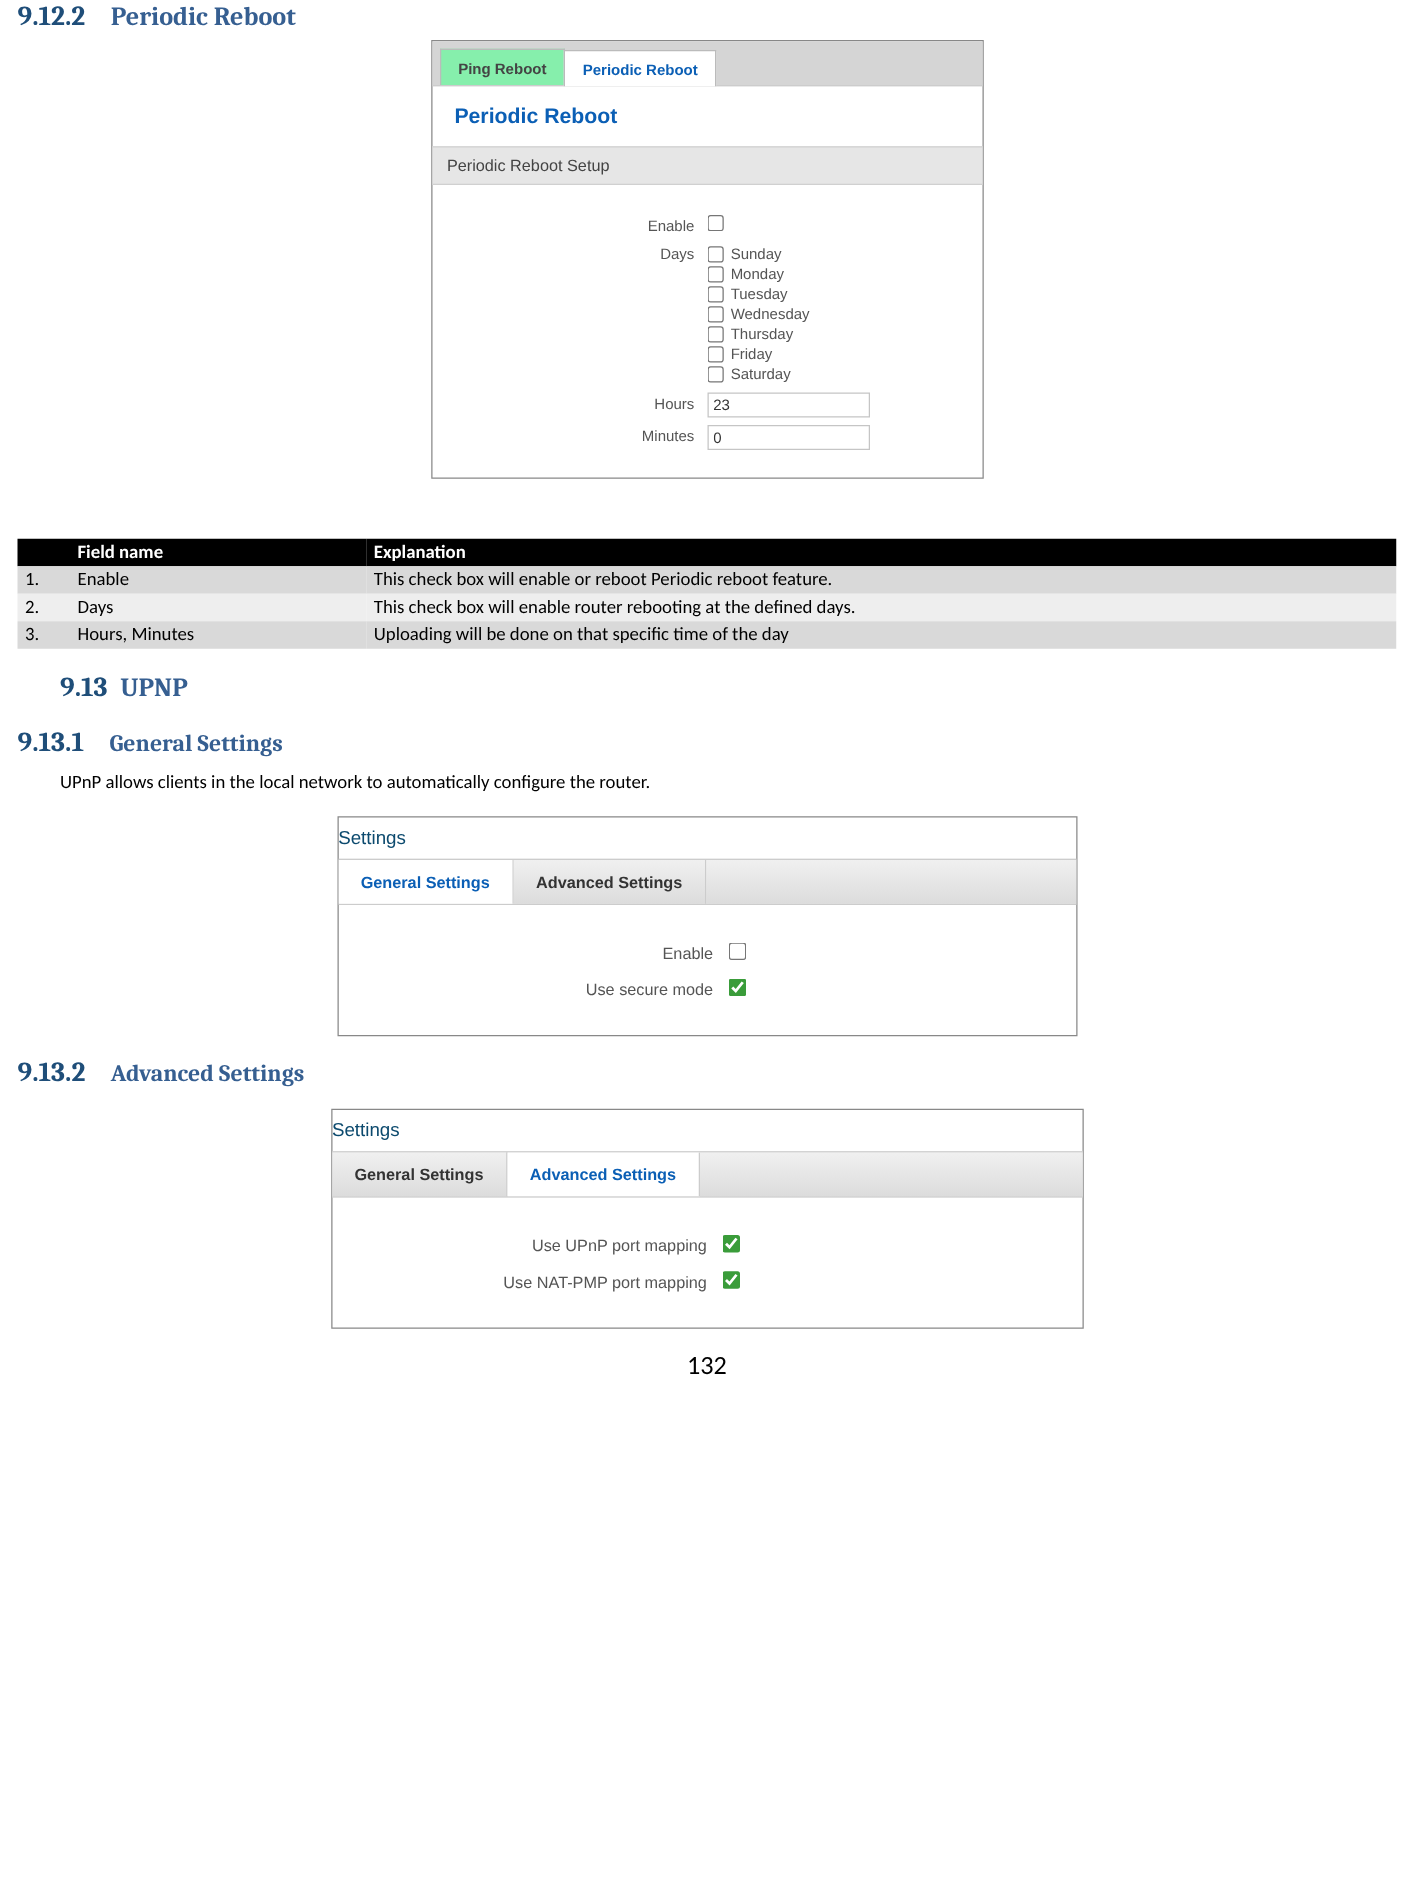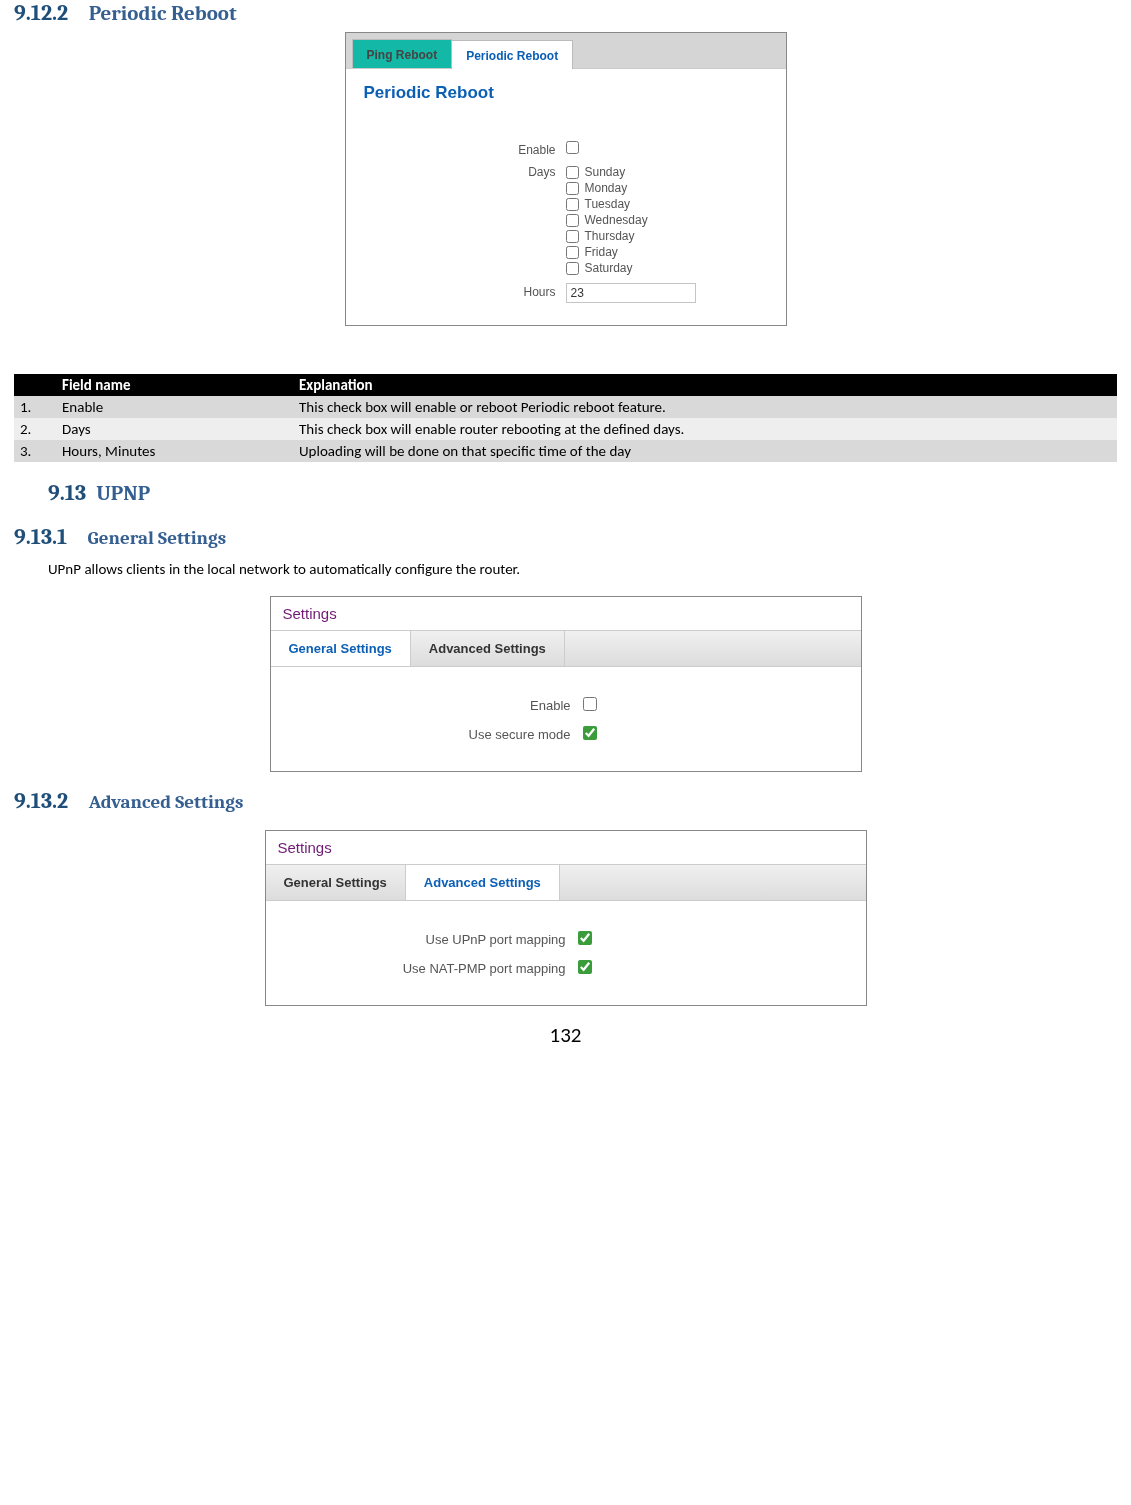--- a/index.html
+++ b/index.html
@@ -44,21 +44,21 @@
     display: flex;
     background: #d5d5d5;
     border-bottom: 1px solid #ccc;
     padding: 6px 6px 0 6px;
     gap: 0;
   }
   .ss-tab {
     padding: 8px 14px 6px 14px;
     border: 1px solid #bbb;
     border-bottom: none;
-    background: #14b8a6;
+    background: #86efac;
     font-weight: bold;
     font-size: 12px;
     color: #444;
     margin-right: -1px;
     position: relative;
   }
   .ss-tab.active {
     background: #fff;
     color: #0b5fb5;
     top: 1px;
@@ -145,22 +145,22 @@
   
   .ss2 {
     border: 1px solid #888;
     background: #fff;
     margin: 0 auto 16px auto;
     font-family: Arial, sans-serif;
     font-size: 13px;
   }
   .ss2-header {
     font-size: 15px;
-    color: #701a75;
-    padding: 8px 12px;
+    color: #0c4a6e;
+    padding: 8px 0;
   }
   .ss2-tabs {
     display: flex;
     background: #e5e5e5;
     border-top: 1px solid #ccc;
     border-bottom: 1px solid #ccc;
     padding: 0;
   }
   .ss2-tab {
     padding: 10px 18px;
@@ -198,20 +198,21 @@
     &nbsp;&nbsp;&nbsp;&nbsp;
     <span class="h-section-title">Periodic Reboot</span>
   </div>
 
   <div class="ss" style="width:440px;">
     <div class="ss-tabs">
       <div class="ss-tab">Ping Reboot</div>
       <div class="ss-tab active">Periodic Reboot</div>
     </div>
     <div class="ss-title">Periodic Reboot</div>
+    <div class="ss-subhead">Periodic Reboot Setup</div>
     <div class="ss-form">
       <div class="ss-row">
         <div class="ss-label">Enable</div>
         <div class="ss-ctrl"><input type="checkbox" style=""></div>
       </div>
       <div class="ss-row">
         <div class="ss-label">Days</div>
         <div class="ss-ctrl">
           <div class="opt">
               <input type="checkbox" style="">
@@ -239,20 +240,24 @@
             </div>
           <div class="opt">
               <input type="checkbox" style="">
               <span>Saturday</span>
             </div>
         </div>
       </div>
       <div class="ss-row">
         <div class="ss-label">Hours</div>
         <div class="ss-ctrl"><input type="text" value="23" style=""></div>
+      </div>
+      <div class="ss-row">
+        <div class="ss-label">Minutes</div>
+        <div class="ss-ctrl"><input type="text" value="0" style=""></div>
       </div>
     </div>
   </div>
 
   <div style="height:24px;"></div>
 
   <table class="exp">
     <thead>
       <tr>
         <th class="num-col"></th>

